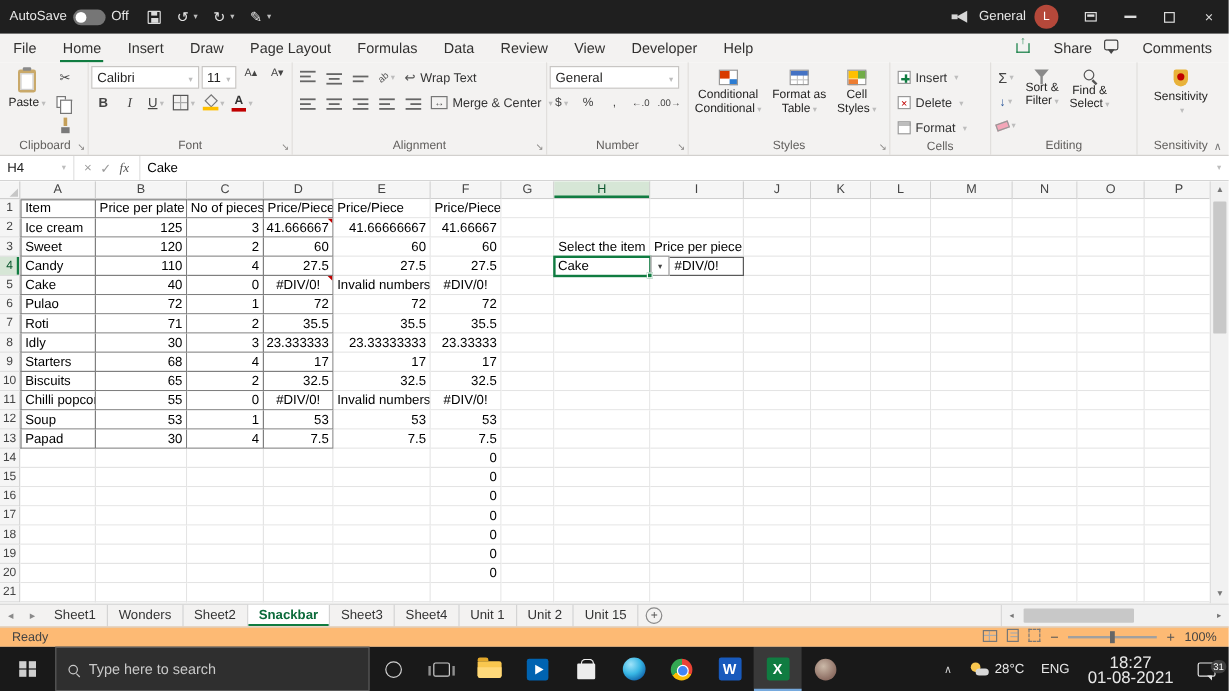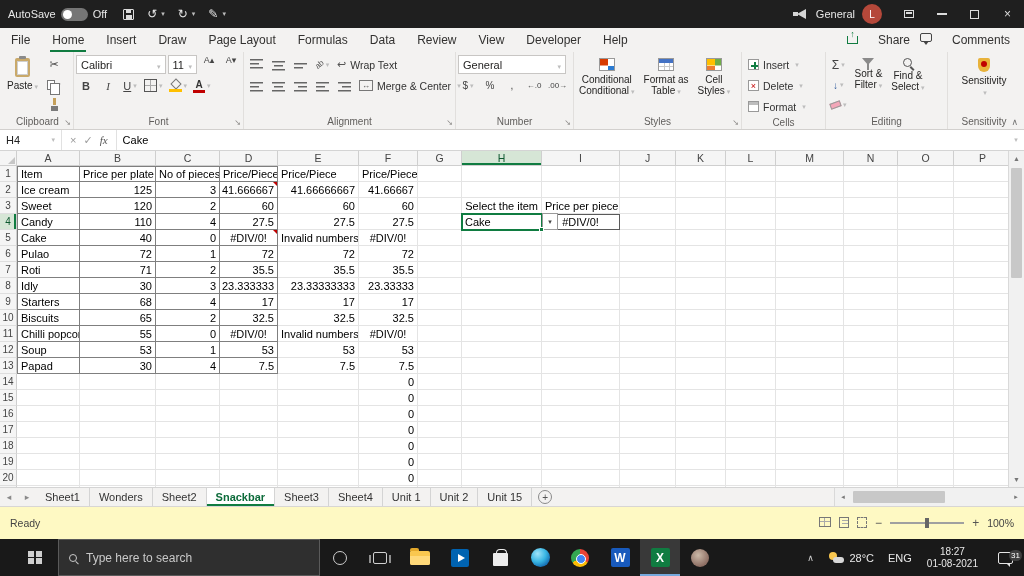--- a/index.html
+++ b/index.html
@@ -174,36 +174,36 @@
   .stabs{display:flex;align-items:stretch;}
   .stab{padding:0 9px;display:flex;align-items:center;color:#333;border-right:1px solid #d4d4d4;background:transparent;}
   .stab.active{background:#fff;color:#0c6b3a;font-weight:bold;box-shadow:inset 0 -2px 0 #107c41;}
   .newsheet{width:14px;height:14px;border-radius:50%;border:1px solid #8a8a8a;font-size:10px;display:flex;align-items:center;justify-content:center;color:#555;margin:2px 0 0 6px;}
   .hscroll{margin-left:auto;display:flex;align-items:center;width:190px;background:#f1f1f1;border-left:1px solid #d9d9d9;}
   .hs-btn{width:16px;display:flex;align-items:center;justify-content:center;font-size:7px;color:#777;}
   .hs-track{flex:1;position:relative;height:100%;}
   .hs-thumb{position:absolute;top:3px;bottom:3px;left:2px;width:92px;background:#c8c8c8;border-radius:1px;}
 
   
-  .statusbar{height:17px;background:#fef9c3;border-top:1px solid #d8d6d4;display:flex;align-items:center;font-size:10.5px;color:#444;padding:16px 10px;flex:0 0 17px;}
+  .statusbar{height:17px;background:#fdba74;border-top:1px solid #d8d6d4;display:flex;align-items:center;font-size:10.5px;color:#444;padding:0 10px;flex:0 0 17px;}
   .sb-right{margin-left:auto;display:flex;align-items:center;gap:8px;}
   .i-vnormal{width:12px;height:10px;border:1px solid #777;display:inline-block;background:
     linear-gradient(#aaa,#aaa) 0 3px/12px 1px no-repeat,
     linear-gradient(#aaa,#aaa) 4px 0/1px 10px no-repeat;}
   .i-vpage{width:10px;height:11px;border:1px solid #777;display:inline-block;background:
     linear-gradient(#aaa,#aaa) 2px 2px/6px 1px no-repeat,
     linear-gradient(#aaa,#aaa) 2px 5px/6px 1px no-repeat;}
   .i-vbreak{width:10px;height:11px;border:1px dashed #777;display:inline-block;}
   .ztrack{width:74px;height:2px;background:#a0a0a0;position:relative;}
   .ztrack::before{content:"";position:absolute;left:50%;top:-3px;width:1px;height:8px;background:#a0a0a0;}
   .zthumb{position:absolute;left:35px;top:-4px;width:4px;height:10px;background:#666;}
   .zbtn{font-size:12px;color:#555;}
 
   
-  .taskbar{height:37px;background:#191919;display:flex;align-items:stretch;color:#e8e8e8;flex:0 0 37px;padding-left:12px;}
+  .taskbar{height:37px;background:#191919;display:flex;align-items:stretch;color:#e8e8e8;flex:0 0 37px;}
   .tk-start{width:46px;display:flex;align-items:center;justify-content:center;}
   .win-logo{display:grid;grid-template-columns:6px 6px;grid-template-rows:6px 6px;gap:1.5px;}
   .win-logo span{background:#cfcfcf;}
   .tk-search{width:262px;background:#2f2f2f;border:1px solid #5a5a5a;display:flex;align-items:center;gap:9px;padding:0 10px;font-size:12px;color:#c9c9c9;margin:0;}
   .tk-search .i-mag{border-color:#c9c9c9;}
   .tk-search .i-mag::after{background:#c9c9c9;}
   .tk-icon{width:40px;display:flex;align-items:center;justify-content:center;position:relative;}
   .tk-icon.active{background:rgba(255,255,255,.14);box-shadow:inset 0 -2px 0 #76a9dd;}
   .i-cortana{width:14px;height:14px;border:1.6px solid #cfcfcf;border-radius:50%;display:inline-block;}
   .i-taskview{width:14px;height:12px;border:1.4px solid #cfcfcf;border-radius:2px;position:relative;display:inline-block;}
@@ -221,21 +221,21 @@
   .i-chrome::after{content:"";position:absolute;left:5px;top:5px;width:8px;height:8px;border-radius:50%;background:#4285f4;border:1.5px solid #fff;}
   .i-word{width:19px;height:19px;background:#185abd;border-radius:2px;color:#fff;font-weight:bold;font-size:12px;display:flex;align-items:center;justify-content:center;}
   .i-excel{width:19px;height:19px;background:#107c41;border-radius:2px;color:#fff;font-weight:bold;font-size:12px;display:flex;align-items:center;justify-content:center;}
   .i-gimp{width:18px;height:18px;border-radius:50%;background:radial-gradient(circle at 40% 35%,#cbb9a8,#8d6e63 70%);display:inline-block;}
   .tray{margin-left:auto;display:flex;align-items:center;}
   .tray-chev{width:24px;text-align:center;color:#cfcfcf;font-size:9px;}
   .tray-item{display:flex;align-items:center;gap:5px;padding:0 7px;font-size:11px;color:#e8e8e8;}
   .i-weather{width:15px;height:11px;position:relative;display:inline-block;}
   .i-weather::before{content:"";position:absolute;left:0;top:0;width:8px;height:8px;border-radius:50%;background:#f9c74f;}
   .i-weather::after{content:"";position:absolute;right:0;bottom:0;width:11px;height:6px;border-radius:4px;background:#d8d8d8;}
-  .tk-clock{display:flex;flex-direction:column;align-items:center;justify-content:center;font-size:10px;line-height:12px;padding:0 8px;}
+  .tk-clock{display:flex;flex-direction:column;align-items:center;justify-content:center;font-size:14px;line-height:12px;padding:0 8px;}
   .tk-action{width:38px;display:flex;align-items:center;justify-content:center;position:relative;}
   .i-bubble{width:15px;height:12px;border:1.4px solid #e5e5e5;border-radius:2px;position:relative;display:inline-block;}
   .i-bubble::after{content:"";position:absolute;right:2px;bottom:-4px;border-left:4px solid transparent;border-right:0 solid transparent;border-top:4px solid #e5e5e5;}
   .badge{position:absolute;right:2px;bottom:3px;min-width:13px;height:11px;border-radius:6px;background:#3f3f3f;color:#fff;font-size:8px;display:flex;align-items:center;justify-content:center;padding:0 2px;}
 </style>
 </head>
 <body>
 
 <div class="screen">
 

